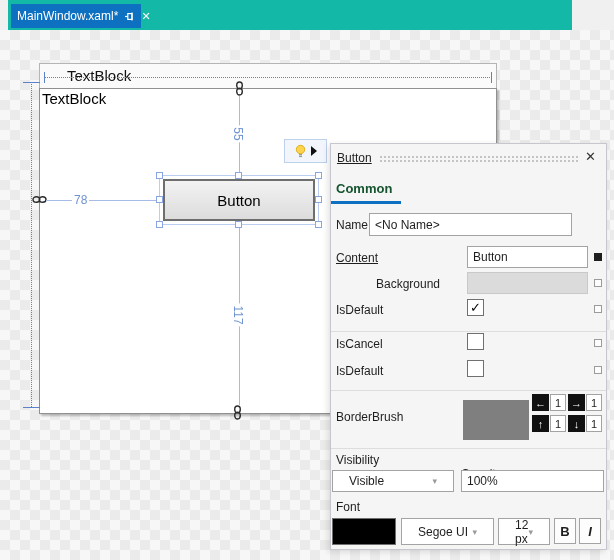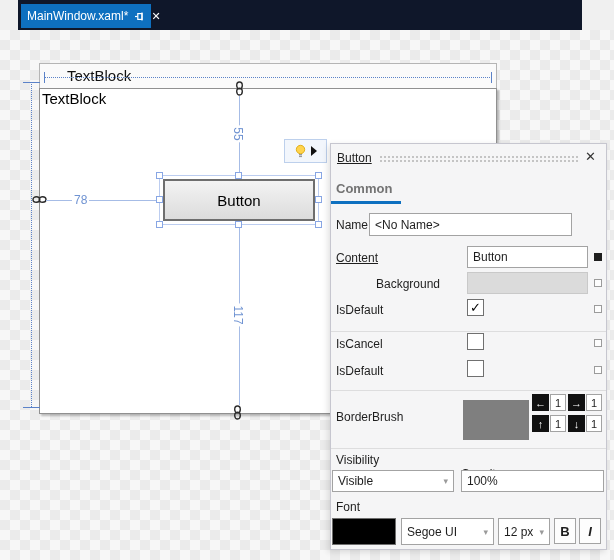--- a/index.html
+++ b/index.html
@@ -1,20 +1,20 @@
 <!DOCTYPE html>
 <html><head>
 <meta charset="utf-8">
 <style>
   html,body{margin:0;padding:0;}
   body{font-family:"Liberation Sans","DejaVu Sans",sans-serif;}
   #stage{position:relative;width:614px;height:560px;overflow:hidden;background:#f0f0f0;
     font-size:12px;color:#1e1e1e;}
   
-  .tabbar{position:absolute;left:18px;top:0;width:564px;height:30px;background:#0f172a;}
+  .tabbar{position:absolute;left:8px;top:0;width:564px;height:30px;background:#14b8a6;}
   .doc-tab{position:absolute;left:3px;top:4px;height:24px;width:130px;background:#0e70c0;
     color:#fff;display:flex;align-items:center;padding:0 6px;box-sizing:border-box;gap:6px;}
   .doc-tab .ttl{font-size:12px;white-space:nowrap;}
   .doc-tab .pin{display:flex;align-items:center;}
   .doc-tab .x{font-size:11px;line-height:11px;cursor:pointer;}
   
   .surface{position:absolute;left:0;top:30px;width:614px;height:530px;background-color:#f7f7f7;
     background-image:
       linear-gradient(45deg,#ebebeb 25%,transparent 25%,transparent 75%,#ebebeb 75%),
       linear-gradient(45deg,#ebebeb 25%,transparent 25%,transparent 75%,#ebebeb 75%);
@@ -52,39 +52,39 @@
     border-bottom:5px solid transparent;}
   
   .panel{position:absolute;left:330px;top:143px;width:277px;height:407px;background:#f5f5f6;
     border:1px solid #c6c6cf;box-sizing:border-box;box-shadow:-2px 2px 6px rgba(0,0,0,0.12);}
   .panel .hdr-link{position:absolute;left:6px;top:7px;font-size:12px;color:#1e1e1e;
     text-decoration:underline;cursor:pointer;}
   .panel .hatch{position:absolute;left:48px;top:11px;width:200px;height:9px;
     background-image:radial-gradient(#c4c4c4 0.9px,transparent 1px);background-size:4px 4px;}
   .panel .close{position:absolute;right:10px;top:5px;font-size:13px;color:#333;cursor:pointer;}
   .panel .tab-common{position:absolute;left:5px;top:37px;font-size:13px;font-weight:bold;
-    color:#737373;cursor:pointer;}
+    color:#14532d;cursor:pointer;}
   .panel .tab-underline{position:absolute;left:0;top:57px;width:70px;height:3px;background:#0e70c0;}
   .plabel{position:absolute;font-size:12px;color:#1e1e1e;white-space:nowrap;}
   .pinput{position:absolute;background:#fff;border:1px solid #a3a3a3;box-sizing:border-box;
     font-size:12px;color:#1e1e1e;display:flex;align-items:center;padding:0 5px;}
   .swatch{position:absolute;box-sizing:border-box;}
   .checkbox{position:absolute;width:17px;height:17px;background:#fff;border:1px solid #707070;
     box-sizing:border-box;display:flex;align-items:center;justify-content:center;
     font-size:13px;font-weight:bold;color:#000;cursor:pointer;}
   .marker{position:absolute;width:8px;height:8px;box-sizing:border-box;cursor:pointer;}
   .marker.filled{background:#1e1e1e;}
   .marker.hollow{background:#fdfdfd;border:1px solid #9b9b9b;}
   .sep{position:absolute;left:0;width:275px;height:1px;background:#ddddde;}
   .arrow-btn{position:absolute;width:17px;height:17px;background:#111;color:#fff;
     display:flex;align-items:center;justify-content:center;font-size:11px;cursor:pointer;}
   .arrow-val{position:absolute;width:16px;height:17px;background:#fff;border:1px solid #a3a3a3;
     box-sizing:border-box;display:flex;align-items:center;justify-content:center;font-size:11px;}
   .combo{position:absolute;background:#fff;border:1px solid #a3a3a3;box-sizing:border-box;
-    display:flex;align-items:center;padding:0 5px;font-size:12px;cursor:pointer;}
+    display:flex;align-items:center;padding:0 16px;font-size:12px;cursor:pointer;}
   .combo .chev{margin-left:auto;color:#9a9a9a;font-size:9px;}
   .bi-btn{position:absolute;width:22px;height:26px;background:#fdfdfd;border:1px solid #a3a3a3;
     box-sizing:border-box;display:flex;align-items:center;justify-content:center;
     font-size:13px;cursor:pointer;}
 </style>
 </head>
 <body>
 
 <div id="stage">
 

